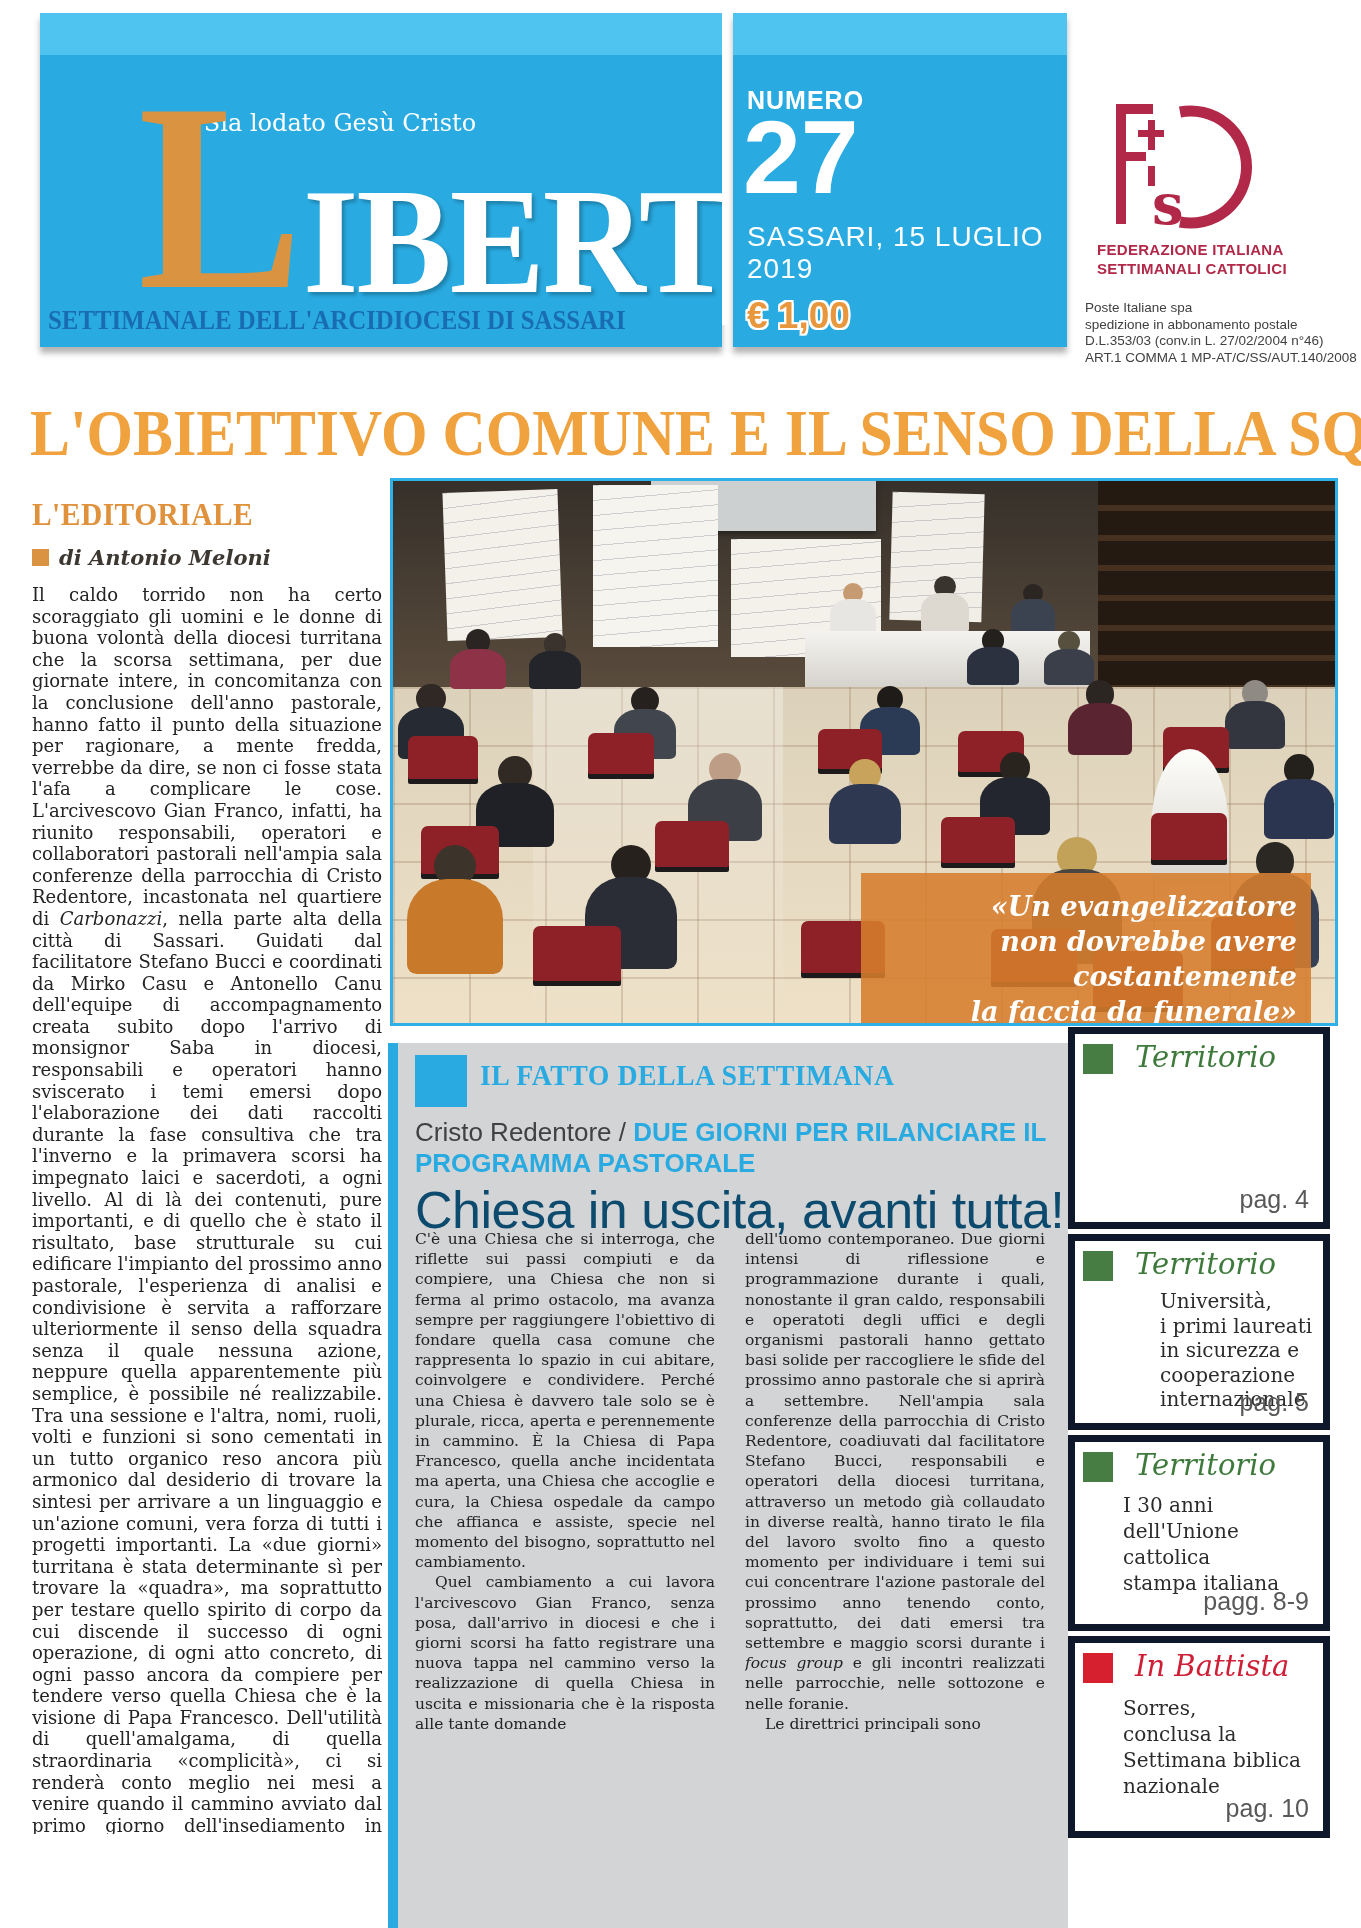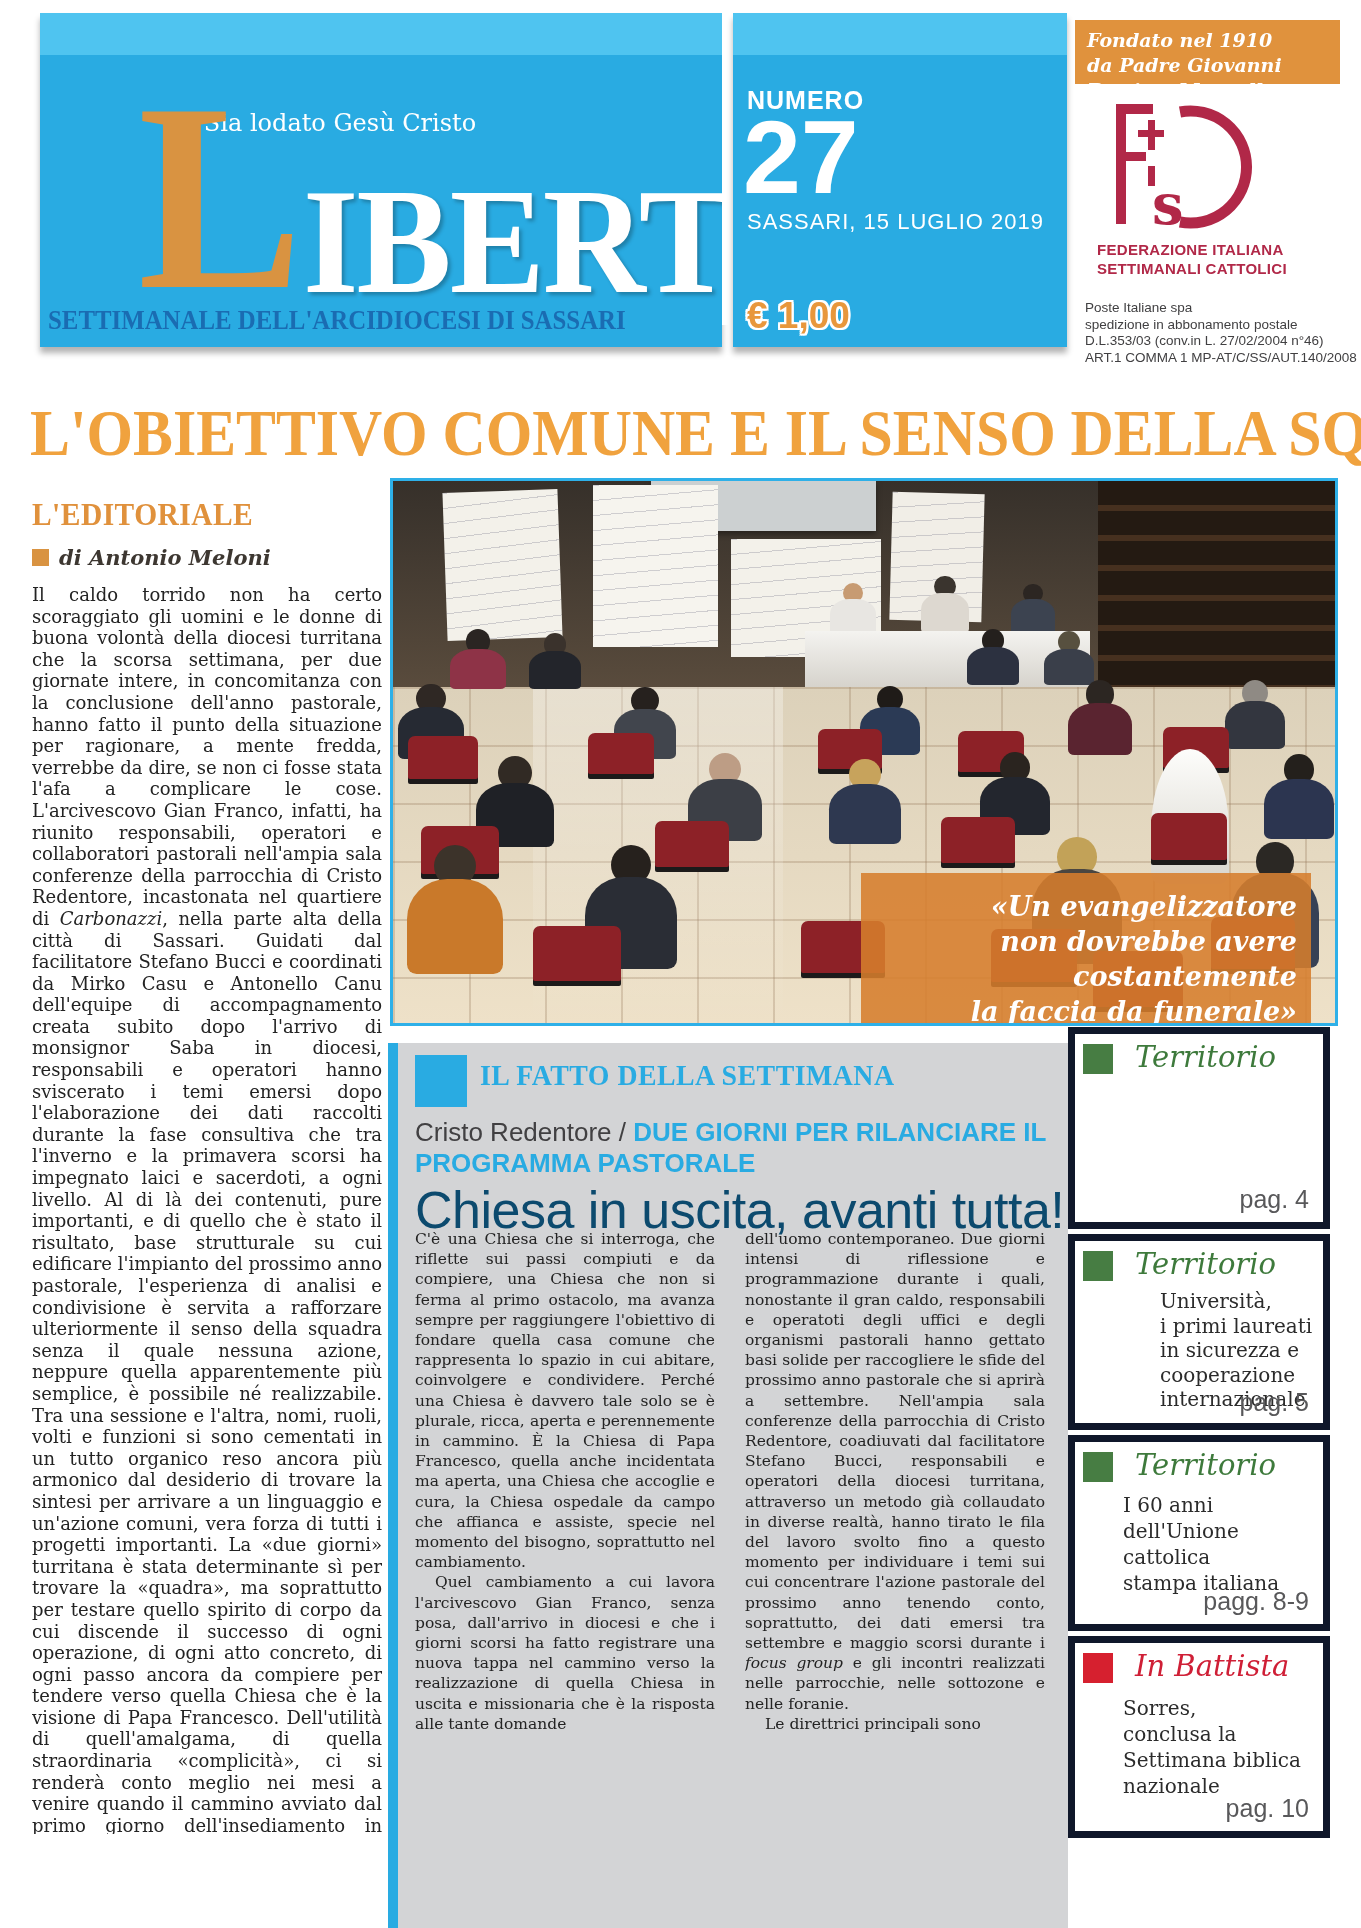--- a/index.html
+++ b/index.html
@@ -15,21 +15,21 @@
   .logo-row{display:flex;align-items:baseline;}
   .logo-L{color:#d99341;font-family:"Liberation Serif",serif;font-weight:bold;
           font-size:268px;line-height:.78;transform:scaleX(.92);transform-origin:left bottom;}
   .logo-rest{color:#fff;font-family:"Liberation Serif",serif;font-weight:bold;
           font-size:150px;line-height:.8;letter-spacing:-2px;margin-left:-14px;
           transform:scaleX(.95);transform-origin:left bottom;text-shadow:3px 3px 4px rgba(0,0,0,.25);}
   .mast-sub{color:#1a6cb2;font-family:"Liberation Serif",serif;font-weight:bold;font-size:27px;
             white-space:nowrap;transform:scaleX(.92);transform-origin:left;letter-spacing:0px;}
   .num-label{color:#fff;font-weight:bold;font-size:25px;letter-spacing:1px;}
   .num-big{color:#fff;font-weight:bold;font-size:104px;line-height:.9;}
-  .num-date{color:#fff;font-size:22px;letter-spacing:1px;}
+  .num-date{color:#fff;font-size:28px;letter-spacing:1px;margin-top:12px;}
   .price{color:#e8973c;font-weight:bold;font-size:37px;
          text-shadow:-2px -2px 0 #fff,2px -2px 0 #fff,-2px 2px 0 #fff,2px 2px 0 #fff,0 -2px 0 #fff,0 2px 0 #fff,-2px 0 0 #fff,2px 0 0 #fff;}
   .founded{background:#e0923d;color:#fff;font-family:"DejaVu Serif",serif;font-style:italic;
            font-weight:bold;font-size:19px;line-height:25px;padding:8px 0 0 12px;}
   .fisc-name{color:#b12848;font-weight:bold;font-size:15px;line-height:19px;letter-spacing:.3px;}
   .postal{color:#414042;font-size:13.5px;line-height:16.5px;}
 
   
   .headline{color:#f0a23e;font-family:"Liberation Serif",serif;font-weight:bold;font-size:65px;
             white-space:nowrap;transform:scaleX(.92);transform-origin:left;letter-spacing:0;}
@@ -88,22 +88,20 @@
 
   <div class="abs" style="left:722px;top:13px;width:11px;height:312px;background:#fff;"></div>
 
   <div class="abs mast-box" style="left:733px;top:13px;width:334px;height:334px;">
     <div class="abs num-label" style="left:14px;top:73px;">NUMERO</div>
     <div class="abs num-big" style="left:10px;top:98px;">27</div>
     <div class="abs num-date" style="left:14px;top:196px;">SASSARI, 15 LUGLIO 2019</div>
     <div class="abs price" style="left:14px;top:282px;">€ 1,00</div>
   </div>
 
-  <div class="abs founded pre" style="left:1075px;top:20px;width:253px;height:56px;">Fondato nel 1910
-da Padre Giovanni Battista Manzella</div>
 
   <svg class="abs" style="left:1100px;top:92px;" width="172" height="148" viewBox="0 0 172 148">
     <path d="M 80 20 A 56 56 0 1 1 80 130" fill="none" stroke="#b12848" stroke-width="11"></path>
     <g fill="#b12848">
       <rect x="16" y="12" width="10" height="120"></rect>
       <rect x="16" y="12" width="37" height="10"></rect>
       <rect x="16" y="60" width="30" height="9"></rect>
       <rect x="48" y="28" width="7" height="30"></rect>
       <rect x="38" y="38" width="26" height="7"></rect>
       <rect x="48" y="74" width="7" height="20"></rect>
@@ -237,21 +235,21 @@
 i primi laureati
 in sicurezza e
 cooperazione
 internazionale</div>
     <div class="abs side-page" style="right:14px;bottom:6px;">pag. 5</div>
   </div>
 
   <div class="abs side-box" style="left:1068px;top:1435px;width:262px;height:196px;">
     <div class="abs side-sq green-sq" style="left:8px;top:10px;"></div>
     <div class="abs side-label green-tx" style="left:60px;top:6px;">Territorio</div>
-    <div class="abs side-text pre" style="left:48px;top:50px;">I 60 anni
+    <div class="abs side-text pre" style="left:48px;top:50px;">I 30 anni
 dell'Unione
 cattolica
 stampa italiana</div>
     <div class="abs side-page" style="right:14px;bottom:8px;">pagg. 8-9</div>
   </div>
 
   <div class="abs side-box" style="left:1068px;top:1636px;width:262px;height:202px;">
     <div class="abs side-sq red-sq" style="left:8px;top:10px;"></div>
     <div class="abs side-label red-tx" style="left:60px;top:6px;">In Battista</div>
     <div class="abs side-text pre" style="left:48px;top:52px;">Sorres,

